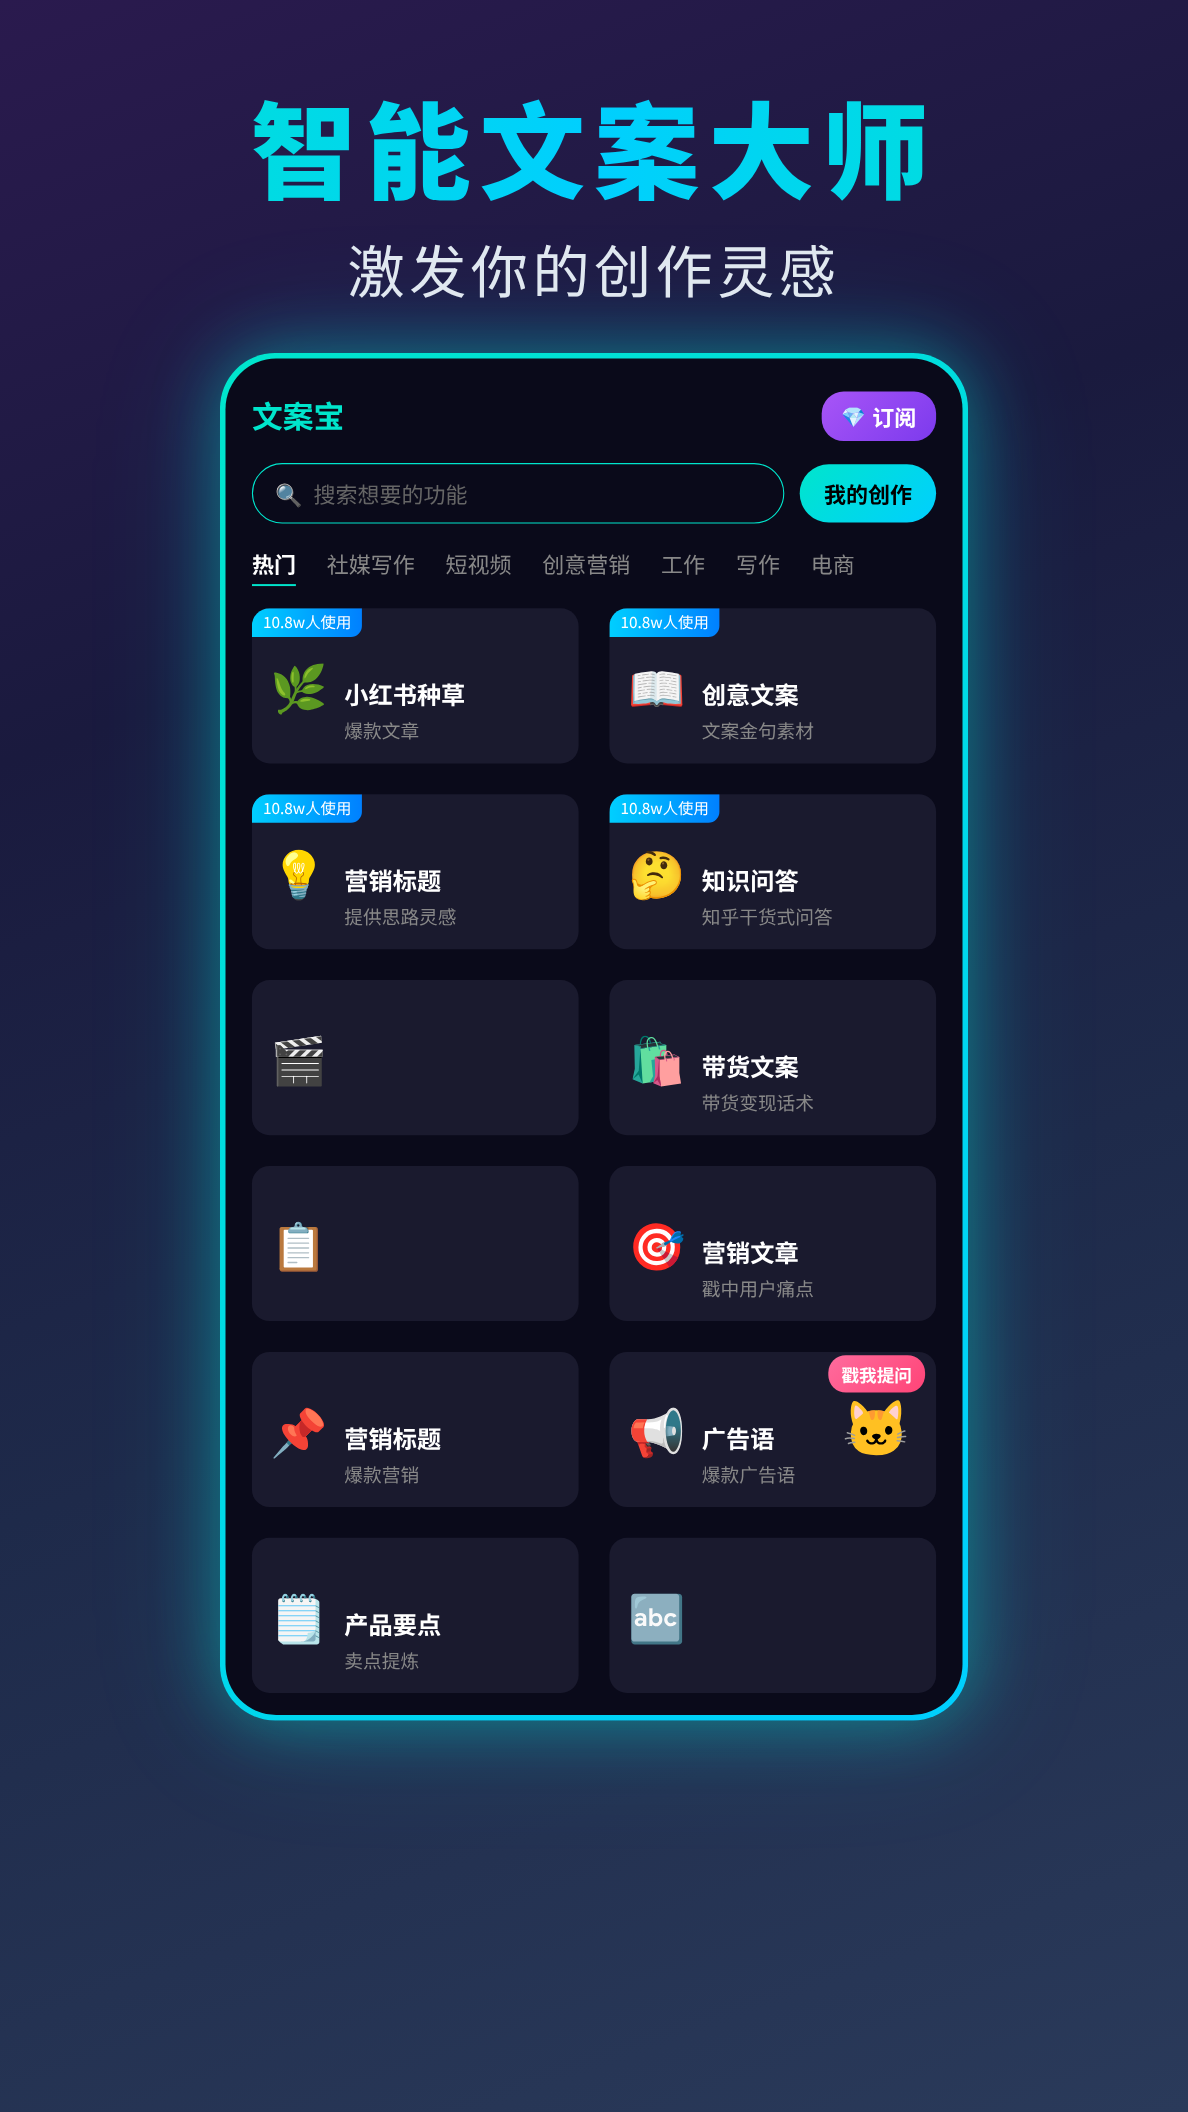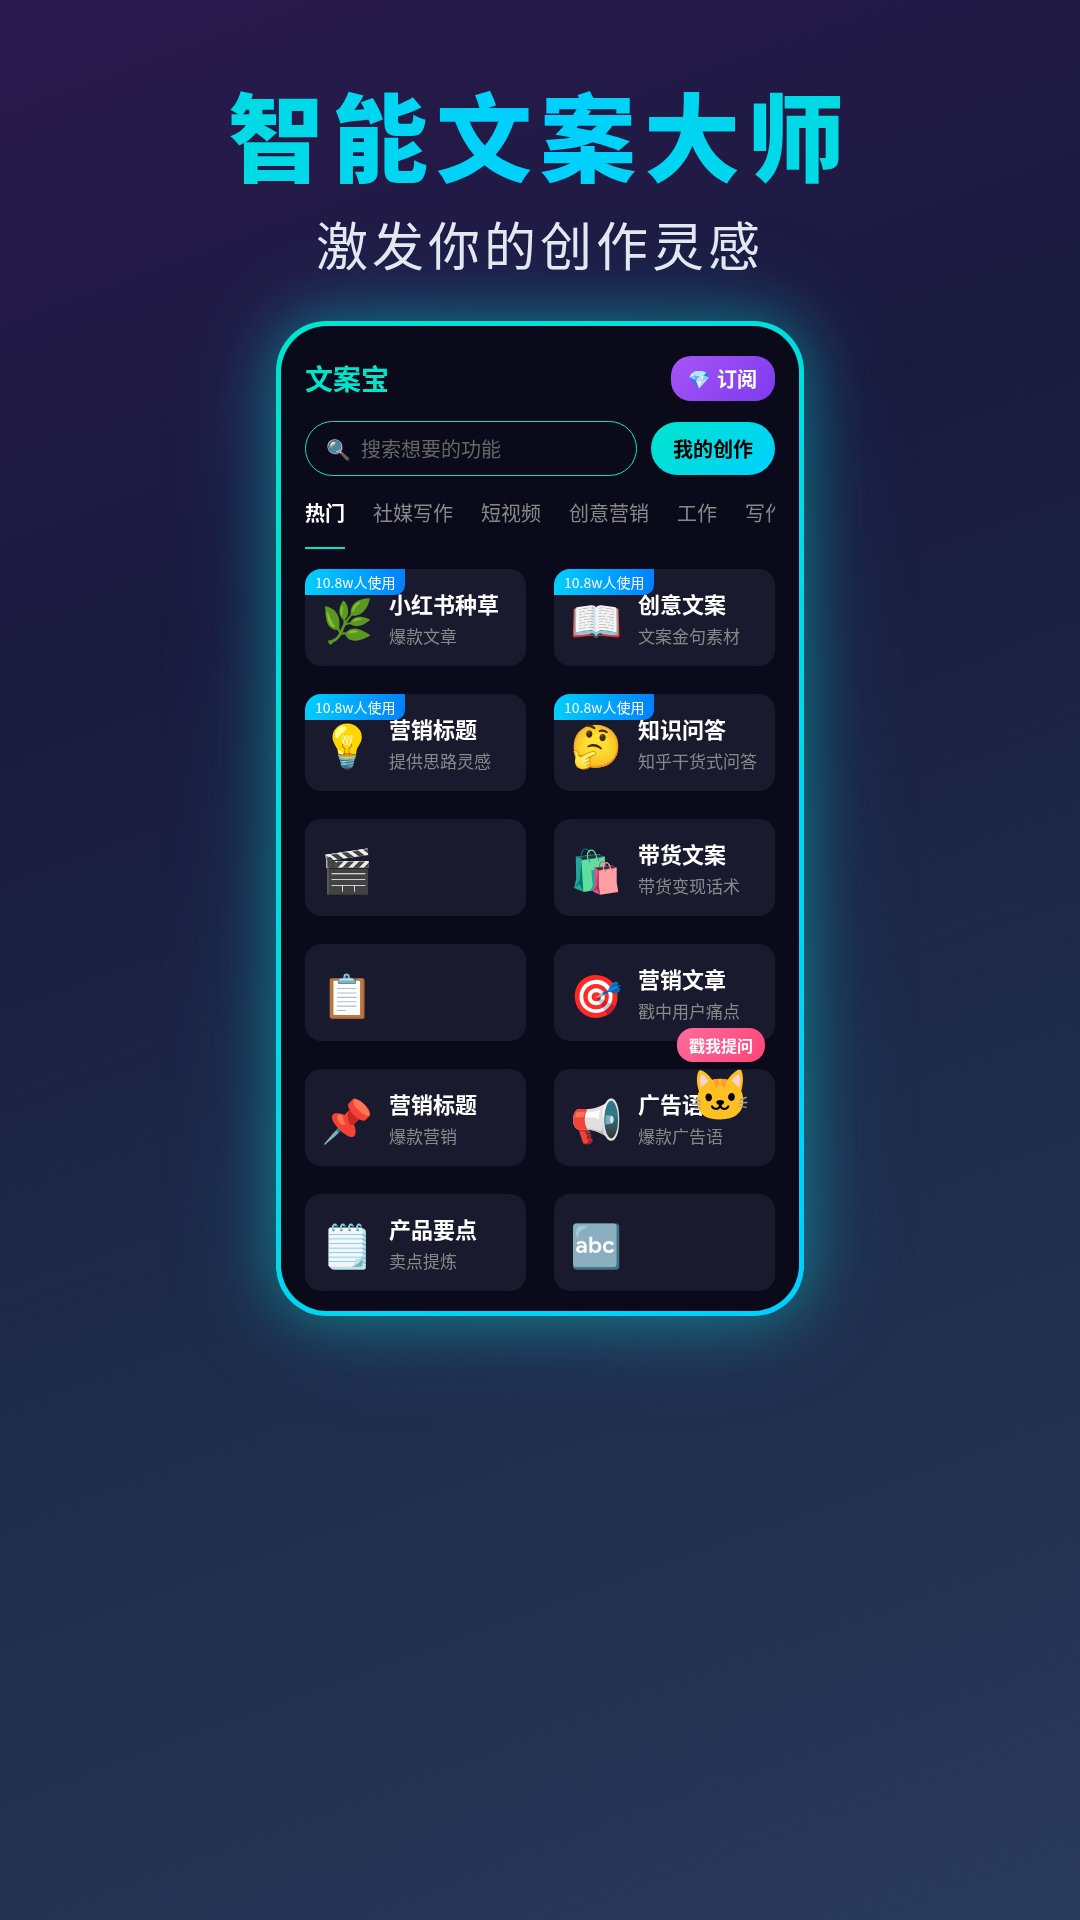--- a/index.html
+++ b/index.html
@@ -31,21 +31,21 @@
     }
 
     .sub-title {
       font-size: 52px;
       font-weight: 400;
       color: #e0e8f0;
       letter-spacing: 4px;
     }
 
     .phone-container {
-      width: 528px;
+      width: 680px;
       margin: 0 auto;
       background: linear-gradient(135deg, #00e5cc, #00cfff);
       border-radius: 50px;
       padding: 5px;
       box-shadow: 0 0 60px rgba(0, 229, 204, 0.4), 0 0 120px rgba(0, 207, 255, 0.2);
     }
 
     .phone-inner {
       background: #0a0a1a;
       border-radius: 46px;
@@ -123,21 +123,21 @@
     .category-tabs {
       display: flex;
       gap: 28px;
       margin-bottom: 20px;
       overflow: hidden;
     }
 
     .tab-item {
       font-size: 20px;
       color: #888;
-      padding-bottom: 20px;
+      padding-bottom: 4px;
       white-space: nowrap;
     }
 
     .tab-item.active {
       color: #fff;
       font-weight: 700;
       border-bottom: 2.5px solid #00e5cc;
     }
 
     .grid-container {
@@ -171,20 +171,21 @@
     .item-icon {
       font-size: 42px;
       width: 54px;
       text-align: center;
       flex-shrink: 0;
     }
 
     .item-text {
       flex: 1;
       min-width: 0;
+      margin-top: 44px;
     }
 
     .item-title {
       font-size: 22px;
       font-weight: 700;
       color: #ffffff;
       margin-bottom: 4px;
     }
 
     .item-desc {

